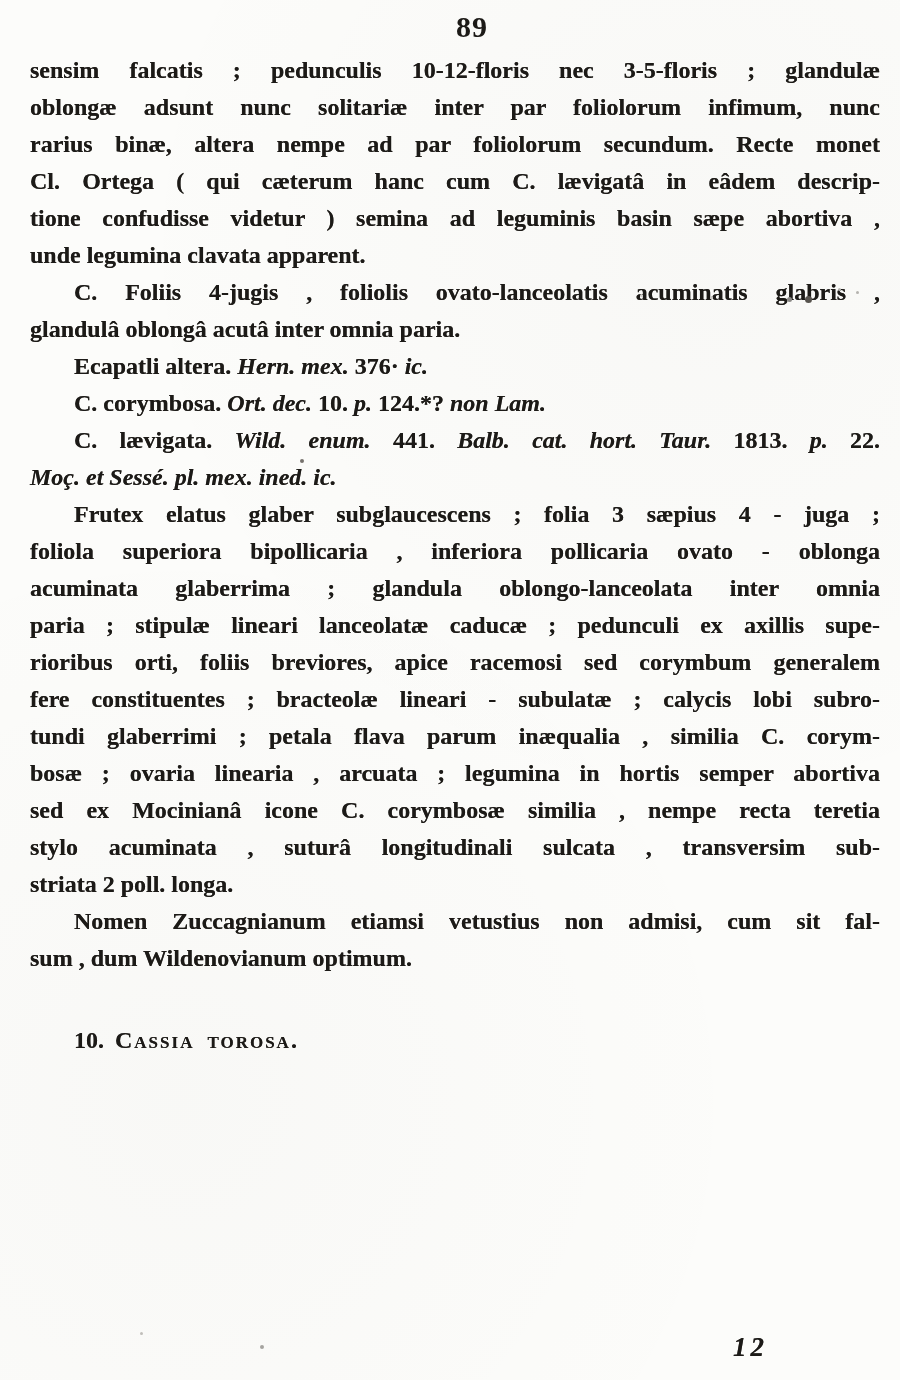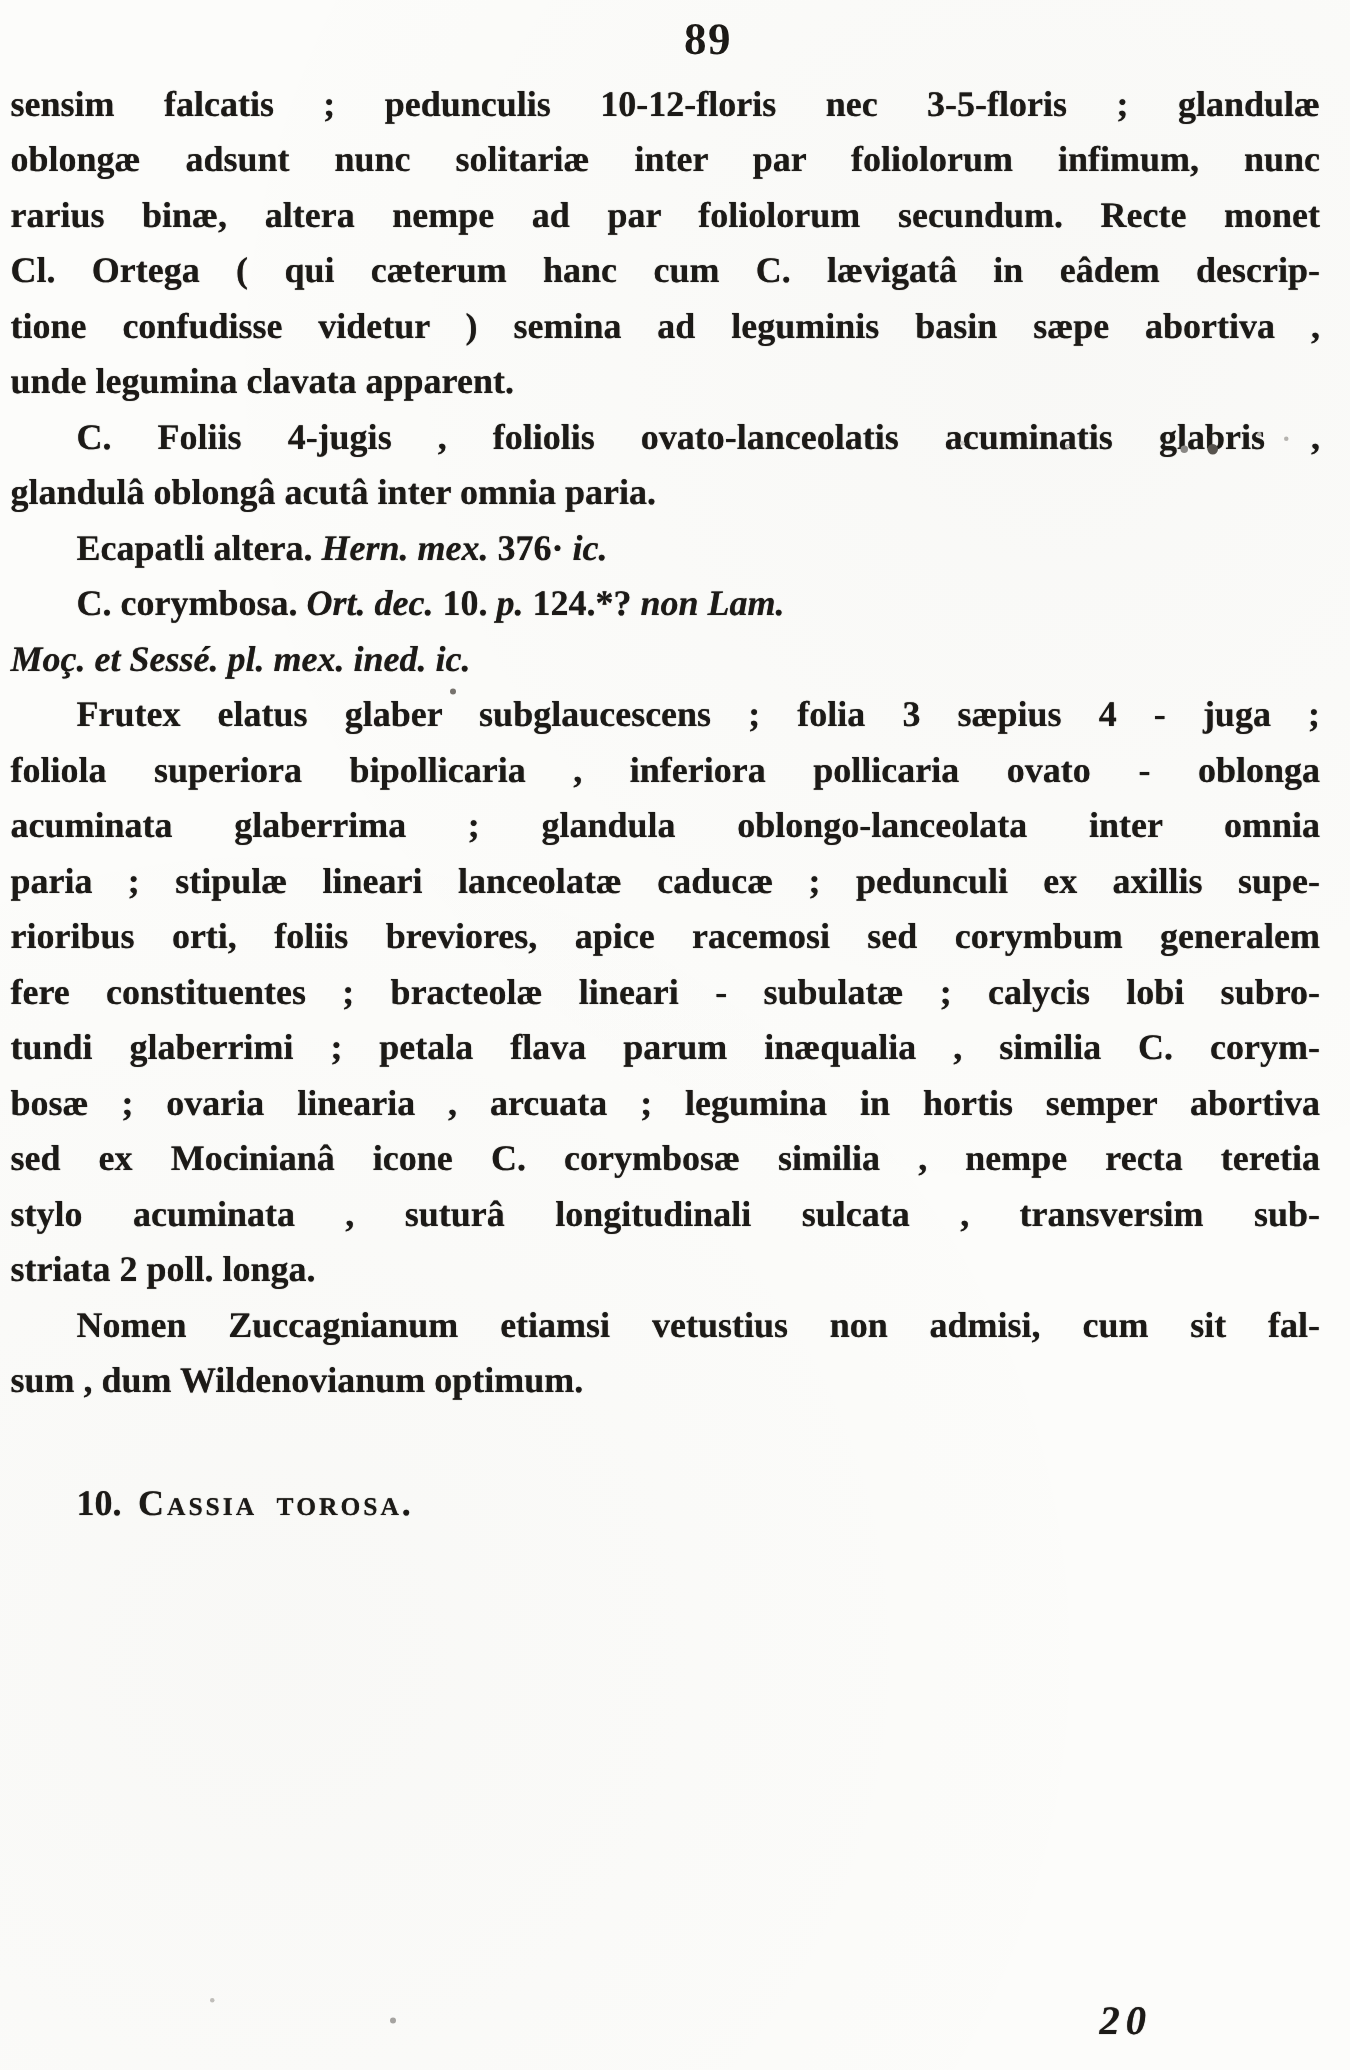--- a/index.html
+++ b/index.html
@@ -23,21 +23,21 @@
   .pageno {
     position: absolute; top: 10px; left: 0; width: 900px;
     text-align: center; text-indent: 44px;
     font-size: 30px; letter-spacing: 1px;
   }
   .body-text {
     position: absolute; left: 7px; top: 52px; width: 873px;
     font-size: 24px; line-height: 37px;
     text-shadow: 0 0 0.6px rgba(25,22,18,0.75);
   }
-  .ln { text-align: justify; text-align-last: justify; }
+  .ln { text-align: justify; text-align-last: justify; margin-left: 23px; }
   .ln.free { text-align: center; text-align-last: left; }
   .ind { text-indent: 44px; }
   .gap-section-9  { margin-top: 56px; }
   .gap-section-10 { margin-top: 45px; }
   .it { font-style: italic; }
   .heading { word-spacing: 5px; }
   .sc { font-variant: small-caps; letter-spacing: 2px; }
   .sym {
     font-family: "DejaVu Sans", sans-serif;
     font-size: 18px; vertical-align: 2px; padding: 0 2px;
@@ -85,20 +85,23 @@
     <div class="ln free ind">
       <span>Ecapatli altera. </span><span class="it">Hern. mex.</span><span> 376· </span><span class="it">ic.</span>
     </div>
 
 
     <div class="ln free ind">
       <span>C. corymbosa. </span><span class="it">Ort. dec.</span><span> 10. </span><span class="it">p.</span><span> 124.*? </span><span class="it">non Lam.</span>
     </div>
 
     <div>
+      <div class="ln ind">
+        <span>C. lævigata. </span><span class="it">Wild. enum.</span><span> 441. </span><span class="it">Balb. cat. hort. Taur.</span><span> 1813. </span><span class="it">p.</span><span> 22.</span>
+      </div>
       <div class="ln free">
         <span class="it">Moç. et Sessé. pl. mex. ined. ic.</span>
       </div>
     </div>
 
 
     <div>
       <div class="ln ind"><span>Frutex elatus glaber subglaucescens ; folia 3 sæpius 4 - juga ;</span></div>
       <div class="ln"><span>foliola superiora bipollicaria , inferiora pollicaria ovato - oblonga</span></div>
       <div class="ln"><span>acuminata glaberrima ; glandula oblongo-lanceolata inter omnia</span></div>
@@ -117,21 +120,21 @@
       <div class="ln free"><span>sum , dum Wildenovianum optimum.</span></div>
     </div>
 
     <div class="ln free ind heading gap-section-10">
       <span>10. </span><span class="sc">Cassia torosa.</span>
     </div>
 
 
   </div>
 
-  <div class="sig">20</div>
+  <div class="sig">12</div>
 
   <div class="speck sp1"></div>
   <div class="speck sp2"></div>
   <div class="speck sp3"></div>
   <div class="speck sp4"></div>
   <div class="speck sp5"></div>
   <div class="speck sp6"></div>
   <div class="speck sp7"></div>
   <div class="speck sp8"></div>
   <div class="speck sp9"></div>

